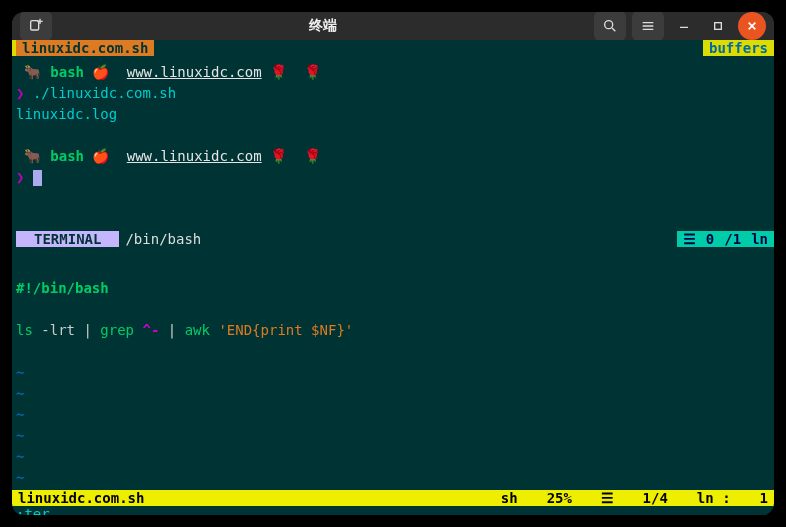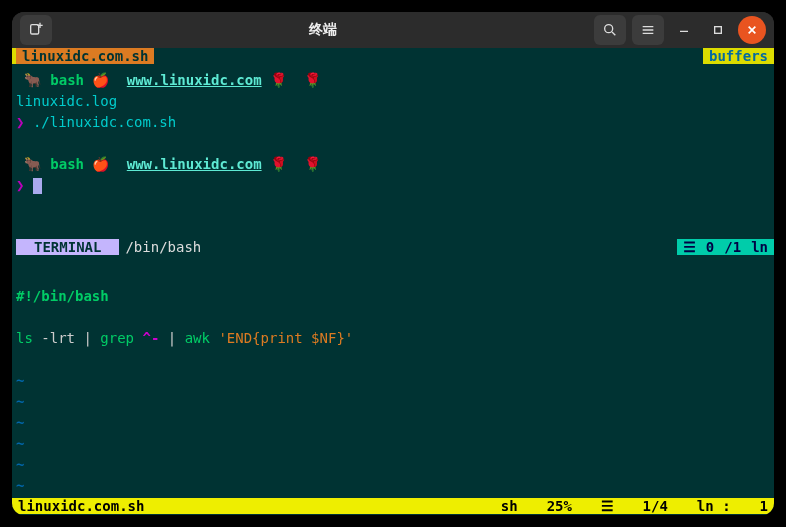--- a/index.html
+++ b/index.html
@@ -1,36 +1,36 @@
 <!DOCTYPE html>
 <html><head>
   <meta charset="utf-8">
   <style>
     * { margin: 0; padding: 0; box-sizing: border-box; }
     body { background: #000; font-family: monospace; font-size: 14px; display: flex; justify-content: center; align-items: center; min-height: 100vh; }
     .window { width: 786px; height: 527px; background: #000; padding: 12px; }
     .inner { width: 100%; height: 100%; background: #2c2c2c; border-radius: 12px; overflow: hidden; display: flex; flex-direction: column; }
-    .titlebar { background: #2c2c2c; height: 36px; display: flex; align-items: center; padding: 0 8px; gap: 6px; }
+    .titlebar { background: #2c2c2c; height: 28px; display: flex; align-items: center; padding: 0 8px; gap: 6px; }
     .titlebar-left { display: flex; gap: 4px; }
     .tab-btn { width: 32px; height: 30px; background: #3c3c3c; border-radius: 6px; display: flex; align-items: center; justify-content: center; color: #ddd; cursor: pointer; }
     .titlebar-title { flex: 1; text-align: center; color: #eee; font-weight: bold; font-family: sans-serif; font-size: 14px; }
     .titlebar-right { display: flex; gap: 6px; align-items: center; }
     .icon-btn { width: 32px; height: 30px; background: #3c3c3c; border-radius: 6px; display: flex; align-items: center; justify-content: center; color: #ddd; cursor: pointer; }
     .win-btn { width: 28px; height: 28px; display: flex; align-items: center; justify-content: center; color: #ddd; cursor: pointer; border-radius: 50%; }
     .close-btn { background: #e95420; color: #fff; }
     .terminal-body { flex: 1; background: #003333; color: #ccc; display: flex; flex-direction: column; overflow: hidden; }
     .tabline { display: flex; background: #003333; }
     .tab-active { background: #dc7b22; color: #003333; padding: 0 6px; font-weight: bold; }
     .tab-spacer { flex: 1; }
     .tab-right { background: #dcdc00; color: #0369a1; padding: 0 6px; font-weight: bold; }
     .upper-pane { flex: 0 0 auto; padding: 6px 4px; line-height: 1.5; min-height: 175px; }
     .prompt-line { white-space: pre; }
     .emoji { }
     .bash-word { color: #00cc66; font-weight: bold; }
-    .url { color: #5eead4; text-decoration: underline; font-weight: bold; }
+    .url { color: #e5e5e5; text-decoration: underline; }
     .arrow { color: #bb00bb; font-weight: bold; }
     .cmd { color: #00cccc; }
     .output { color: #00cccc; }
     .cursor { background: #aaaaee; display: inline-block; width: 9px; height: 16px; vertical-align: middle; }
     .statusbar-mid { display: flex; background: #003333; height: 20px; align-items: center; }
     .mode-badge { background: #c4b5fd; color: #003333; font-weight: bold; padding: 0 18px; }
     .path-seg { color: #ddd; padding: 0 6px; }
     .midbar-spacer { flex: 1; }
     .midbar-right { background: #00ccaa; color: #004; font-weight: bold; padding: 0 6px; display: flex; gap: 10px; }
     .lower-pane { flex: 1; background: #003333; padding: 2px 4px; line-height: 1.5; }
@@ -104,22 +104,22 @@
 
       <div class="tabline">
         <span style="width:4px;background:#dcdc00"></span>
         <div class="tab-active">linuxidc.com.sh</div>
         <div class="tab-spacer"></div>
         <div class="tab-right">buffers</div>
       </div>
 
       <div class="upper-pane">
         <div class="prompt-line"> <span class="emoji">🐂</span> <span class="bash-word">bash</span> <span class="emoji">🍎</span>  <span class="url">www.linuxidc.com</span> <span class="emoji">🌹</span>  <span class="emoji">🌹</span></div>
+        <div class="prompt-line"><span class="arrow">❯</span> <span class="cmd">./linuxidc.com.sh</span></div>
         <div class="prompt-line output">linuxidc.log</div>
-        <div class="prompt-line"><span class="arrow">❯</span> <span class="cmd">./linuxidc.com.sh</span></div>
         <div class="prompt-line">&nbsp;</div>
         <div class="prompt-line"> <span class="emoji">🐂</span> <span class="bash-word">bash</span> <span class="emoji">🍎</span>  <span class="url">www.linuxidc.com</span> <span class="emoji">🌹</span>  <span class="emoji">🌹</span></div>
         <div class="prompt-line"><span class="arrow">❯</span> <span class="cursor"></span></div>
       </div>
 
       <div class="statusbar-mid">
         <span style="color:#00ccaa;padding-left:4px;font-weight:bold"></span>
         <div class="mode-badge">TERMINAL</div>
         <span style="color:#00ccaa;font-weight:bold"></span>
         <div class="path-seg">/bin/bash</div>

